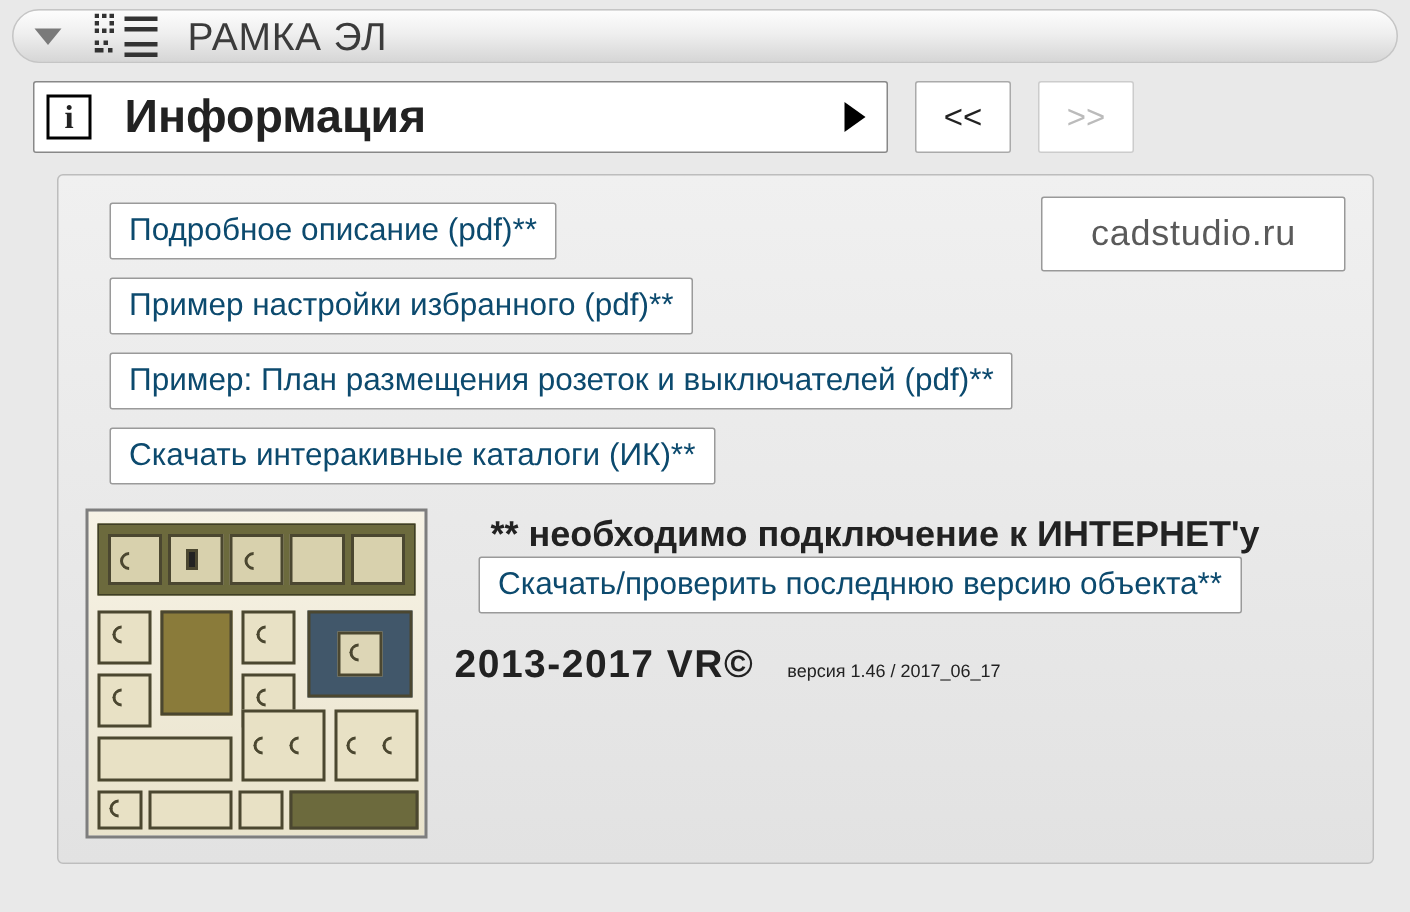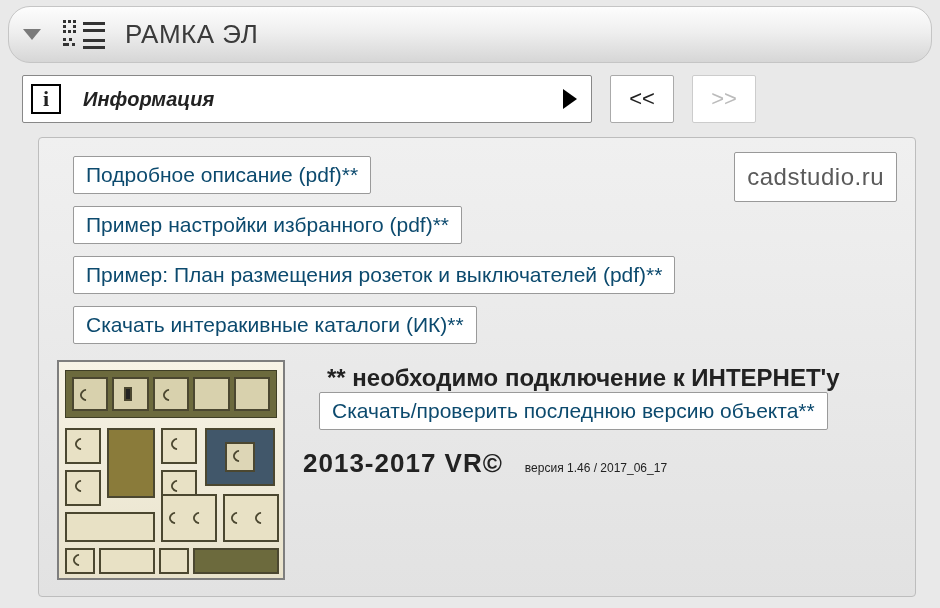--- a/index.html
+++ b/index.html
@@ -11,21 +11,21 @@
     font-family: Helvetica, Arial, sans-serif;
     font-size: 20px;
     color: #222;
     overflow: hidden;
   }
 
   
   .titlebar {
     display: flex;
     align-items: center;
-    height: 57px;
+    height: 36px;
     margin: 6px 8px 12px 8px;
     padding: 0 14px;
     border-radius: 22px;
     background: linear-gradient(to bottom, #fdfdfd 0%, #efefef 45%, #d6d6d6 100%);
     border: 1px solid #c5c5c5;
   }
   .titlebar .disclosure {
     width: 0; height: 0;
     border-left: 9px solid transparent;
     border-right: 9px solid transparent;
@@ -67,24 +67,23 @@
   }
   .info-icon-box {
     width: 30px; height: 30px;
     border: 2px solid #000;
     display: flex; align-items: center; justify-content: center;
     font-family: Georgia, 'Times New Roman', serif;
     font-weight: 900; font-size: 22px; line-height: 1;
     margin-right: 22px;
   }
   .info-label {
-    font-size: 20px;
+    font-size: 31px;
     font-weight: 700;
     flex: 1;
-    font-style: italic;
   }
   .info-play {
     width: 0; height: 0;
     border-top: 10px solid transparent;
     border-bottom: 10px solid transparent;
     border-left: 14px solid #000;
   }
   .nav-btn {
     width: 64px; height: 48px;
     border: 1px solid #aaa;
@@ -117,21 +116,21 @@
     display: inline-block;
     border-radius: 2px;
     cursor: pointer;
   }
 
   .brand-box {
     position: absolute;
     top: 14px; right: 18px;
     border: 1px solid #999;
     background: #fff;
-    padding: 10px 12px;
+    padding: 10px 32px;
     font-family: Verdana, Geneva, sans-serif;
     font-size: 24px;
     color: #5a5a5a;
     letter-spacing: 0.5px;
     border-radius: 2px;
     cursor: pointer;
   }
 
   .note {
     font-size: 24px;

